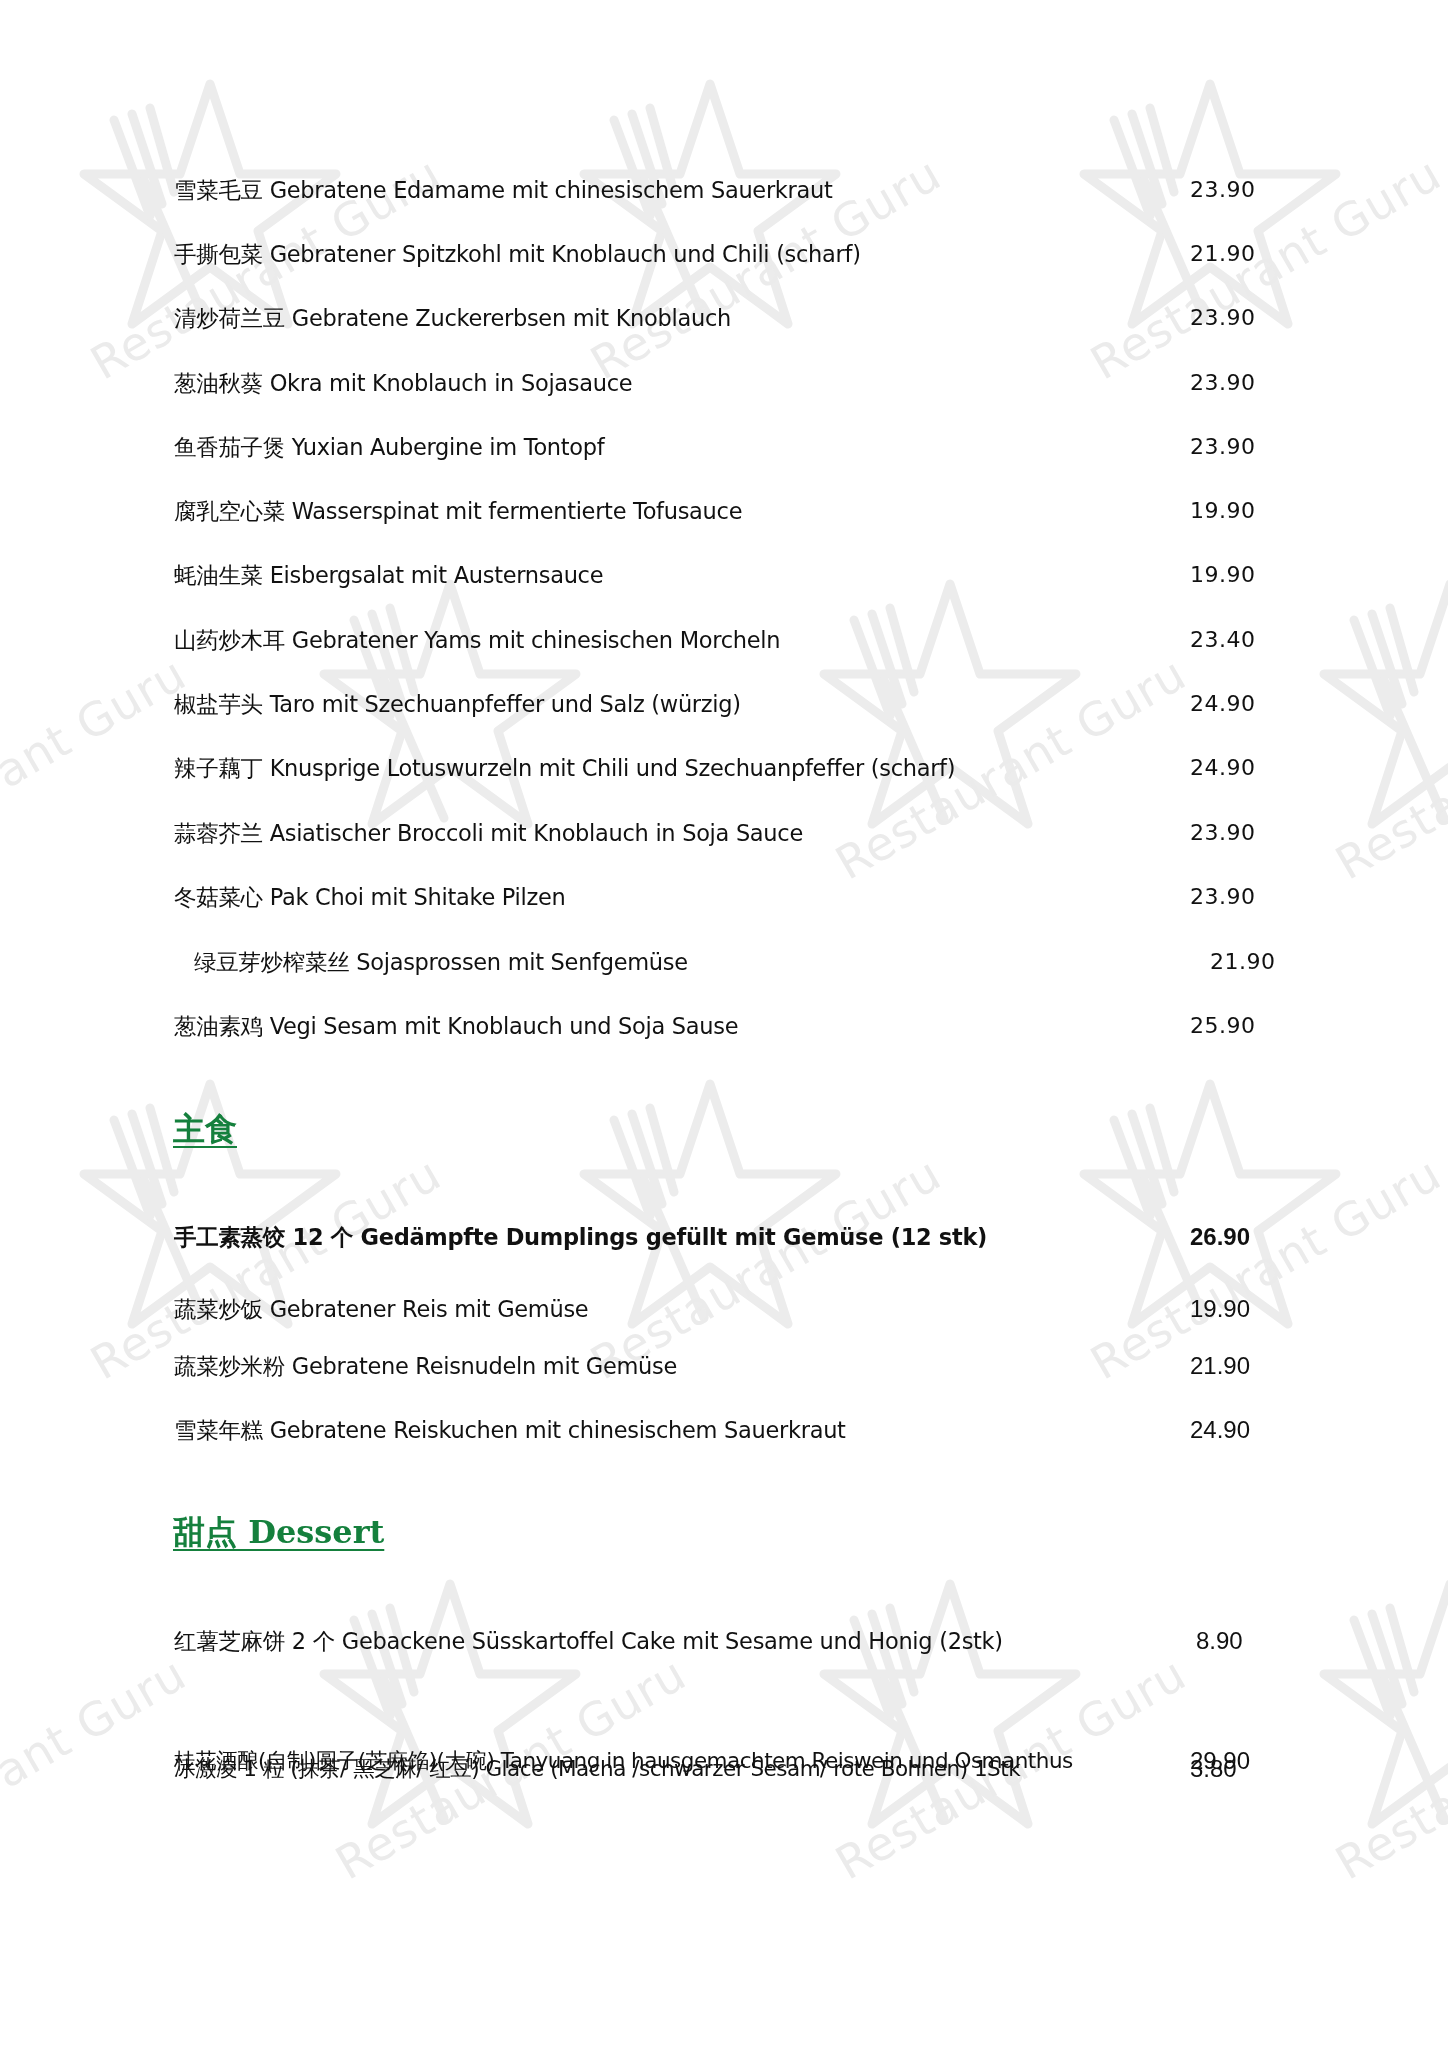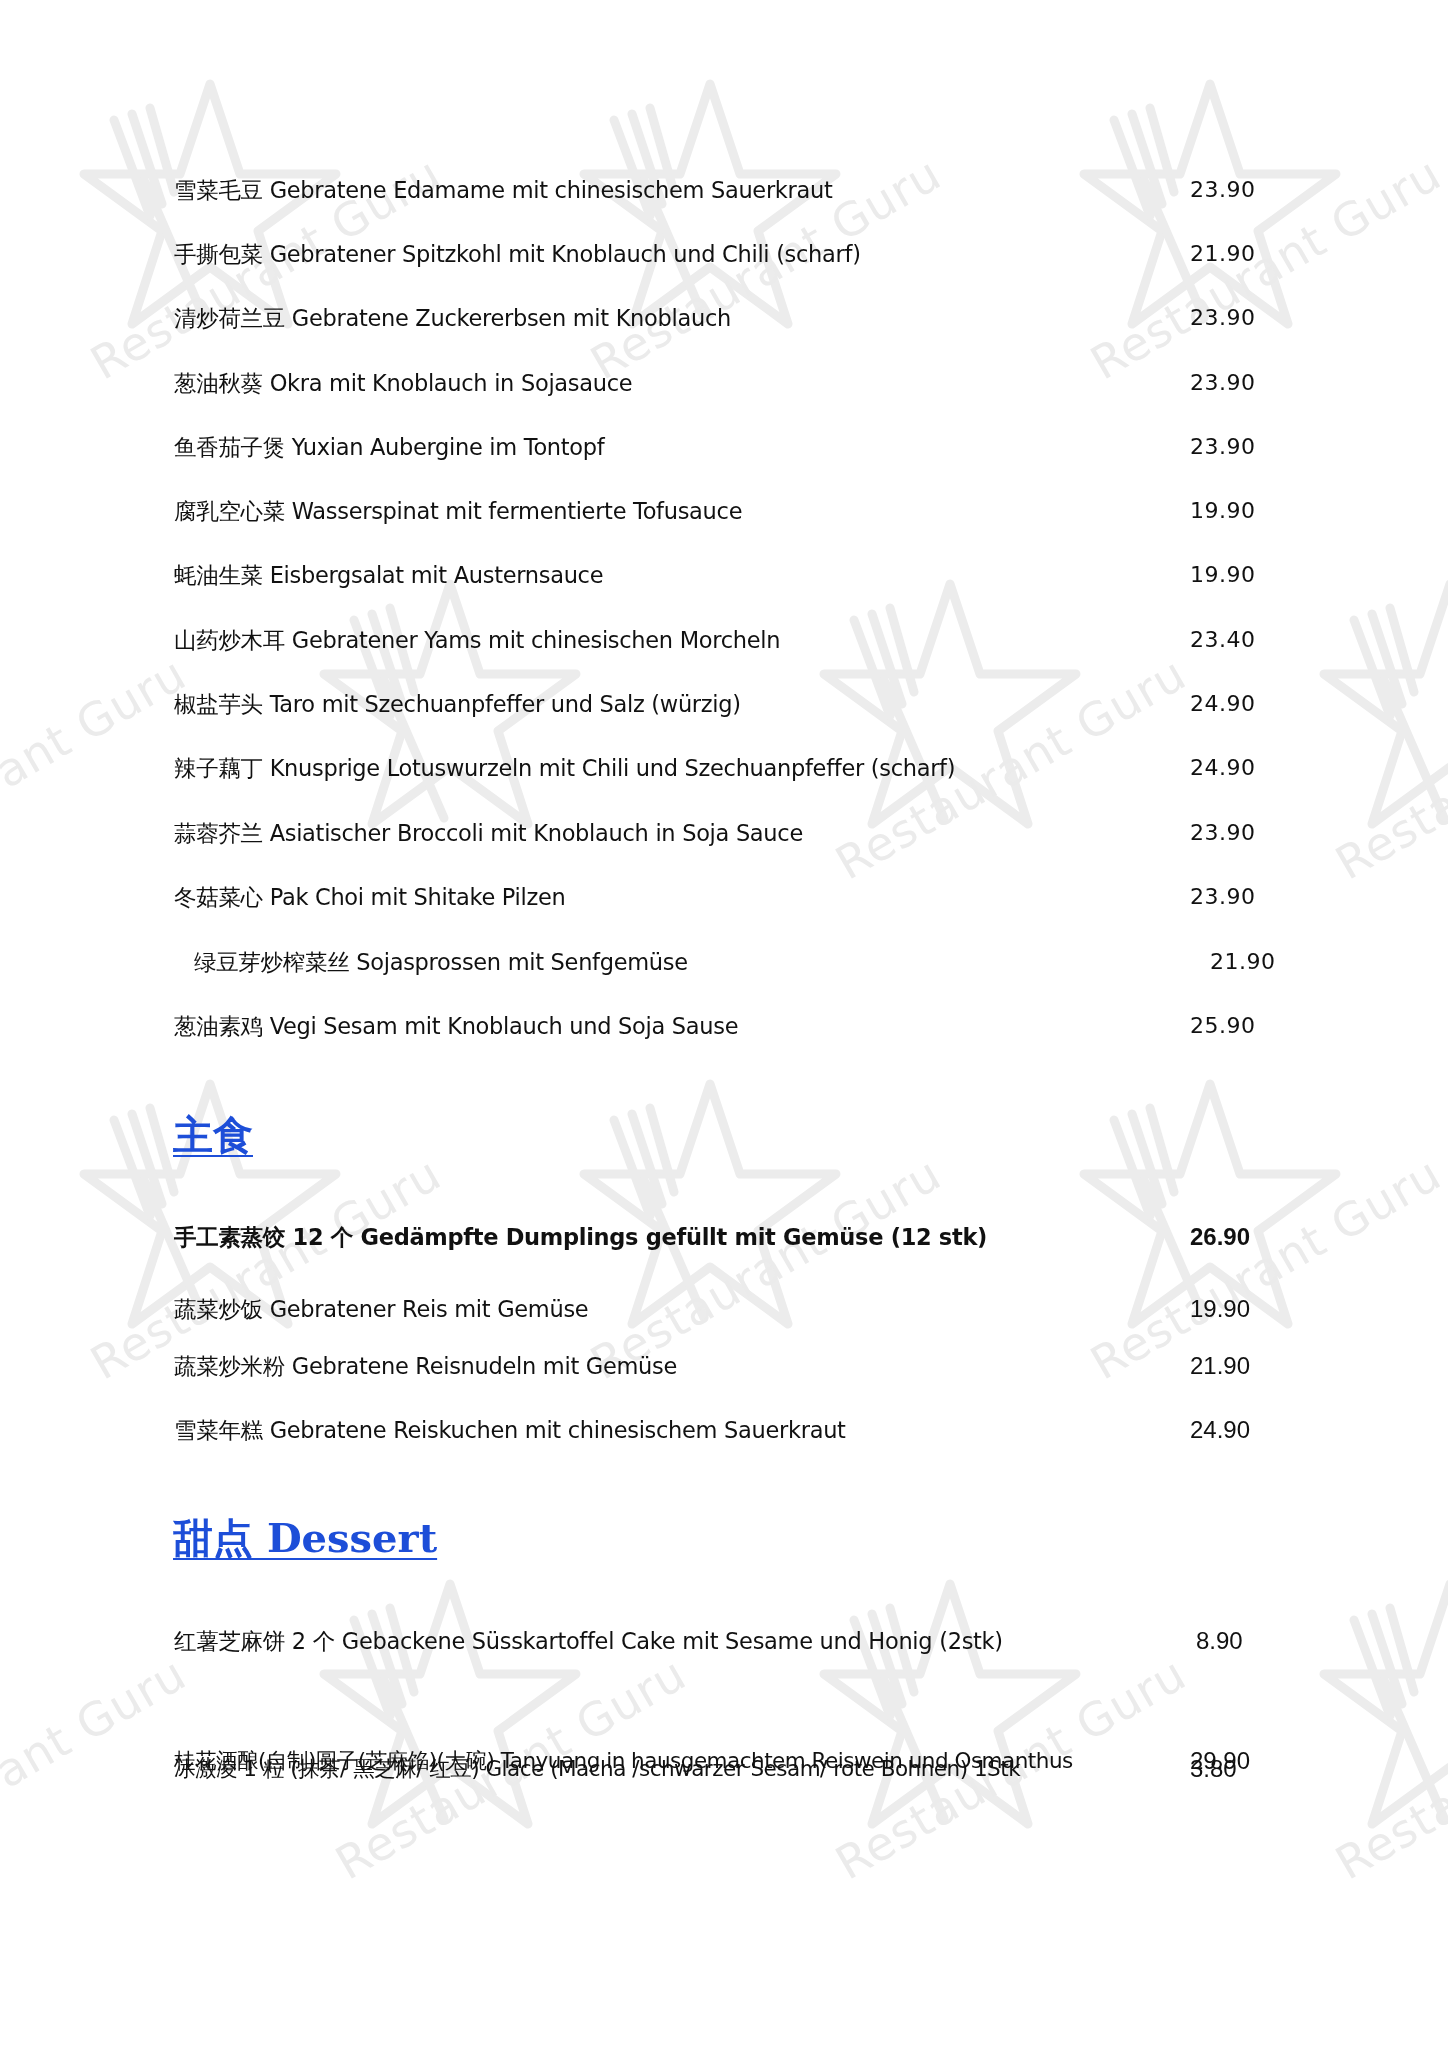--- a/index.html
+++ b/index.html
@@ -22,22 +22,22 @@
       position: absolute; left: 174px; width: 1080px; height: 40px;
       display: flex; align-items: flex-start; font-size: 24px; line-height: 40px;
     }
     .row .name { flex: 1; white-space: nowrap; font-family: "DejaVu Sans", sans-serif; font-size: 22.5px; letter-spacing: -0.3px; }
     .row .price {
       position: absolute; left: 1016px; font-family: "DejaVu Sans", sans-serif;
       font-size: 22px; letter-spacing: 0.5px;
     }
     .row.alt .price { font-family: "Liberation Sans", sans-serif; font-size: 24px; letter-spacing: 0; }
     .heading {
-      position: absolute; left: 173px; color: #1d4ed8;
-      font-family: "DejaVu Serif", serif; font-weight: bold; font-size: 40px;
+      position: absolute; left: 173px; color: #15803d;
+      font-family: "DejaVu Serif", serif; font-weight: bold; font-size: 32px;
       text-decoration: underline; text-underline-offset: 6px; text-decoration-thickness: 2px;
     }
   </style>
 </head>
 <body>
 
 <div class="watermarks">
 
   <div class="wm" style="left:60px;top:60px;">
     <svg viewBox="0 0 100 100" fill="none" stroke="#ececec" stroke-width="3" stroke-linejoin="round" stroke-linecap="round">

